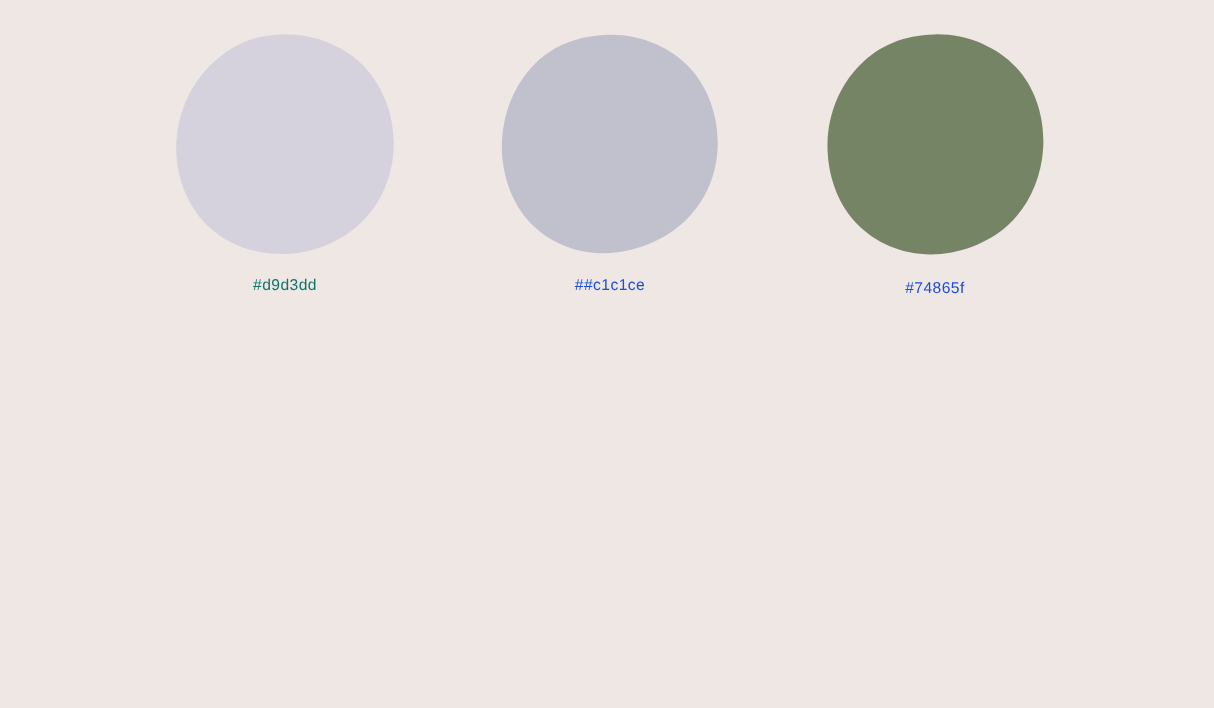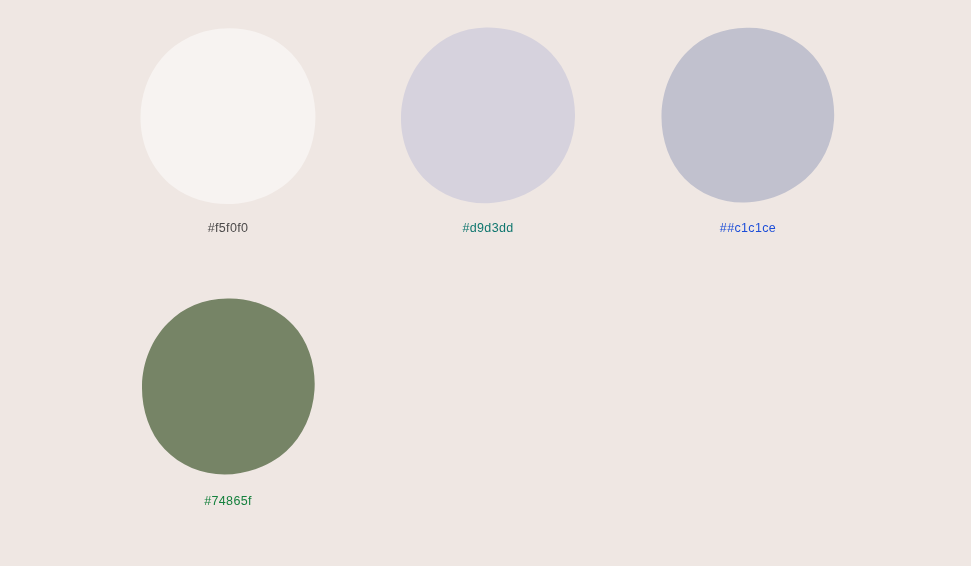--- a/index.html
+++ b/index.html
@@ -65,28 +65,20 @@
   .row-2 .swatch-label {
     margin-top: 18px;
   }
 </style>
 </head>
 <body style="background: rgb(239, 231, 227);">
 
 <div class="palette-board" style="background: rgb(239, 231, 227);">
   <div class="swatch-grid">
 
-    <div class="swatch-cell row-1">
-      <div class="blob-wrap">
-        <svg class="blob-svg" viewBox="0 0 178 180" xmlns="http://www.w3.org/2000/svg">
-          <path d="M90.5 2.2 C115 2.2 137 11.5 152.5 27.5 C167 42.6 175.2 63.5 176.3 85.8 C177.4 108.5 171.2 130.6 157.8 147 C143.8 164.2 122.5 174.8 99.5 177.4 C76.5 180 52.5 174.6 34 160.5 C15.2 146.2 3.8 123.5 1.8 99.5 C-0.2 75.2 7.2 50.5 22.5 32.5 C38 14.2 62 2.2 90.5 2.2 Z" fill="#f7f3f1"></path>
-        </svg>
-      </div>
-      <div class="swatch-label" style="color: rgb(76, 74, 74);">#f5f0f0</div>
-    </div>
 
     <div class="swatch-cell row-1">
       <div class="blob-wrap">
         <svg class="blob-svg" viewBox="0 0 178 180" xmlns="http://www.w3.org/2000/svg">
           <path d="M86.5 1.5 C112 0.8 136 10.5 152 27 C168.2 43.8 176.5 67.5 176 91 C175.5 114.5 166 136.5 150 152 C134 167.5 111.5 176.5 89 177.2 C66 178 43 170 27 154.5 C10.5 138.5 1.5 114.5 2 91 C2.5 67 12 43.5 28.5 27 C44.5 11 62 2.2 86.5 1.5 Z" fill="#d6d2dd"></path>
         </svg>
       </div>
       <div class="swatch-label" style="color: #0f766e;">#d9d3dd</div>
     </div>
 
@@ -100,17 +92,17 @@
     </div>
 
 
 
     <div class="swatch-cell row-2">
       <div class="blob-wrap">
         <svg class="blob-svg" viewBox="0 0 178 180" xmlns="http://www.w3.org/2000/svg">
           <path d="M88.5 1.5 C113.5 0.8 138 11 154 28 C170 45 177 69.5 175.5 93 C174 116.5 164 139 147.5 154 C131 169 108 177.5 85.5 177.5 C63 177.5 41 168.5 25.5 152 C10 135.5 2.5 111.5 3 88.5 C3.5 65 13 42 29 26 C44.5 10 64 2.2 88.5 1.5 Z" fill="#768466"></path>
         </svg>
       </div>
-      <div class="swatch-label" style="color: #15803d;">#74865f</div>
+      <div class="swatch-label" style="color: #1d4ed8;">#74865f</div>
     </div>
 
   </div>
 </div>
 
 </body></html>

